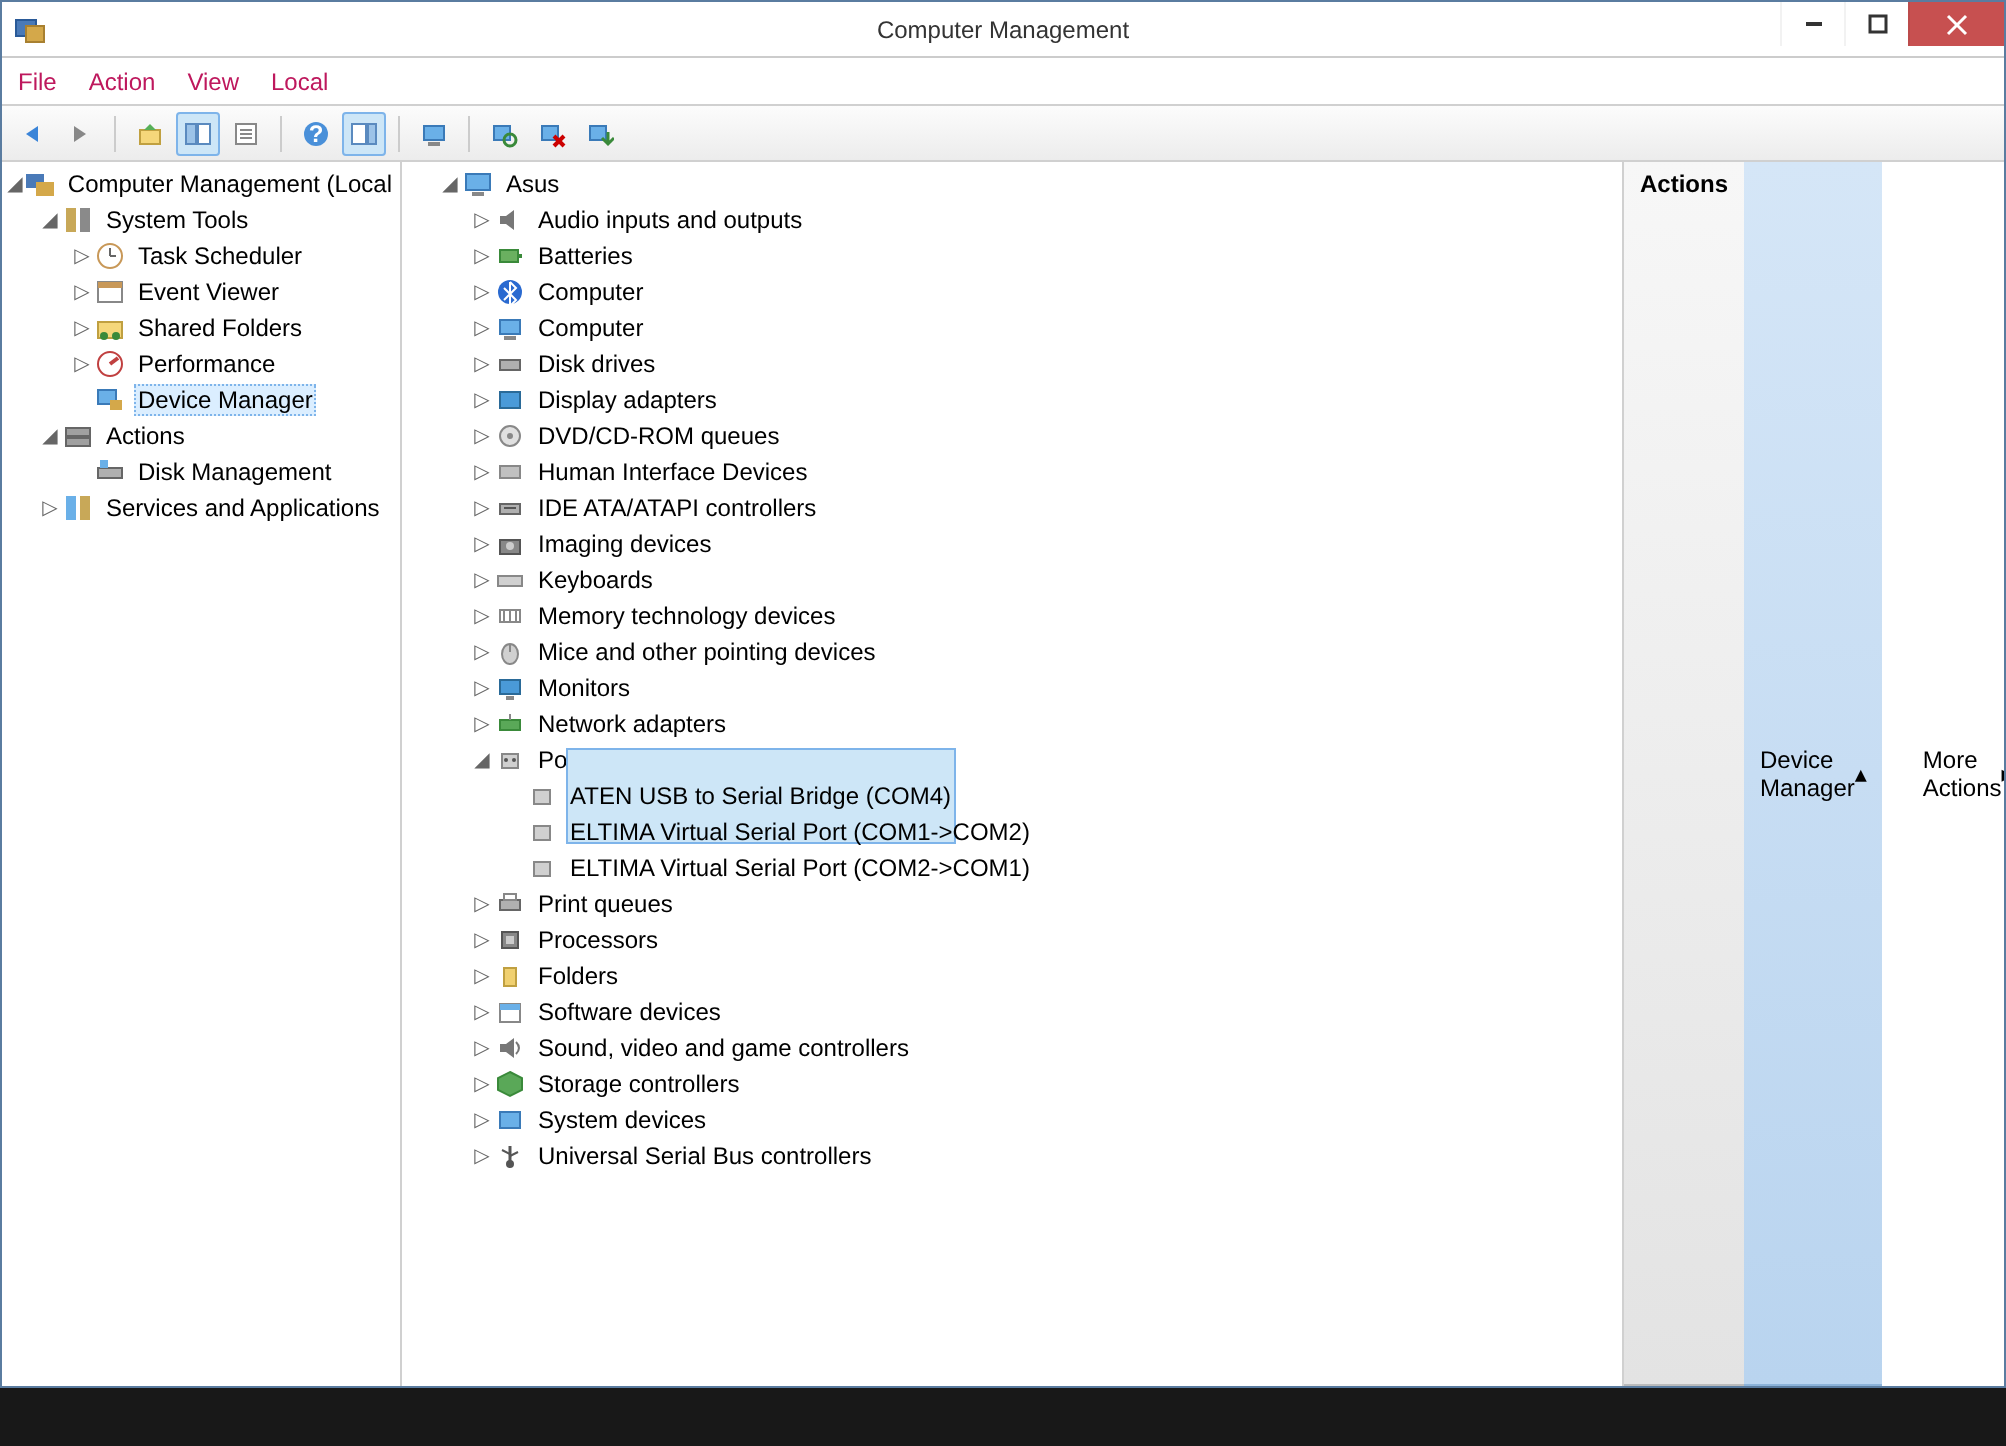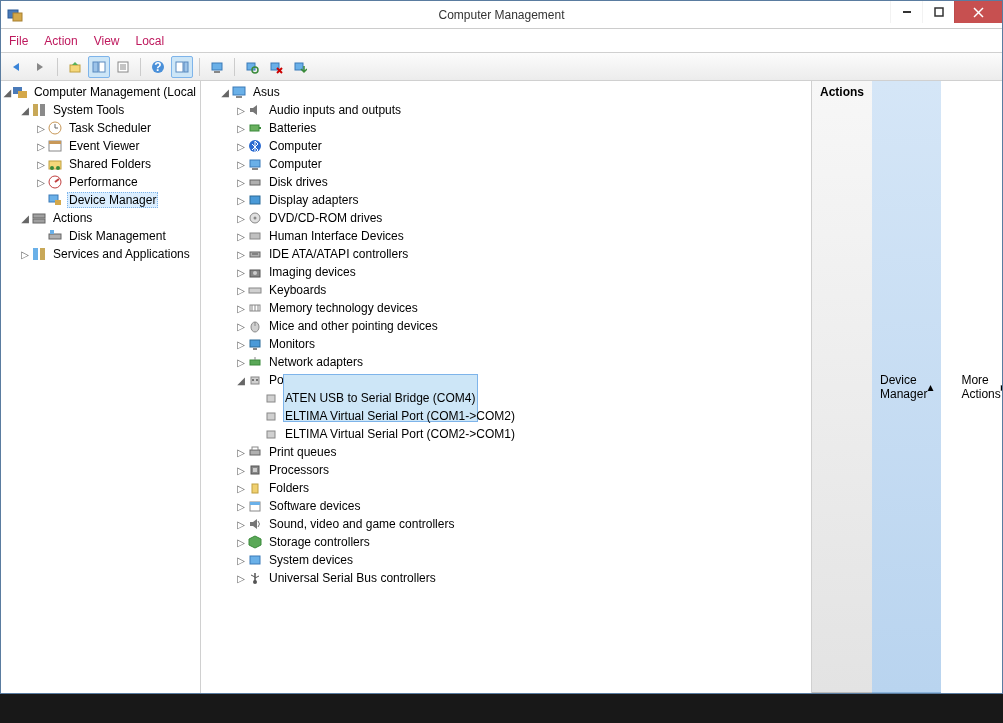--- a/index.html
+++ b/index.html
@@ -325,21 +325,21 @@
           <span class="label">Display adapters</span>
         </div>
       <div class="tree-row indent-2">
           <span class="expander">▷</span>
           <span class="ticon">
             <svg width="14" height="14">
               <circle cx="7" cy="7" r="5" fill="#e0e0e0" stroke="#888"></circle>
               <circle cx="7" cy="7" r="1.5" fill="#888"></circle>
             </svg>
           </span>
-          <span class="label">DVD/CD-ROM drives</span>
+          <span class="label">DVD/CD-ROM queues</span>
         </div>
       <div class="tree-row indent-2">
           <span class="expander">▷</span>
           <span class="ticon">
             <svg width="14" height="14">
               <rect x="2" y="4" width="10" height="6" fill="#c0c0c0" stroke="#888"></rect>
             </svg>
           </span>
           <span class="label">Human Interface Devices</span>
         </div>

